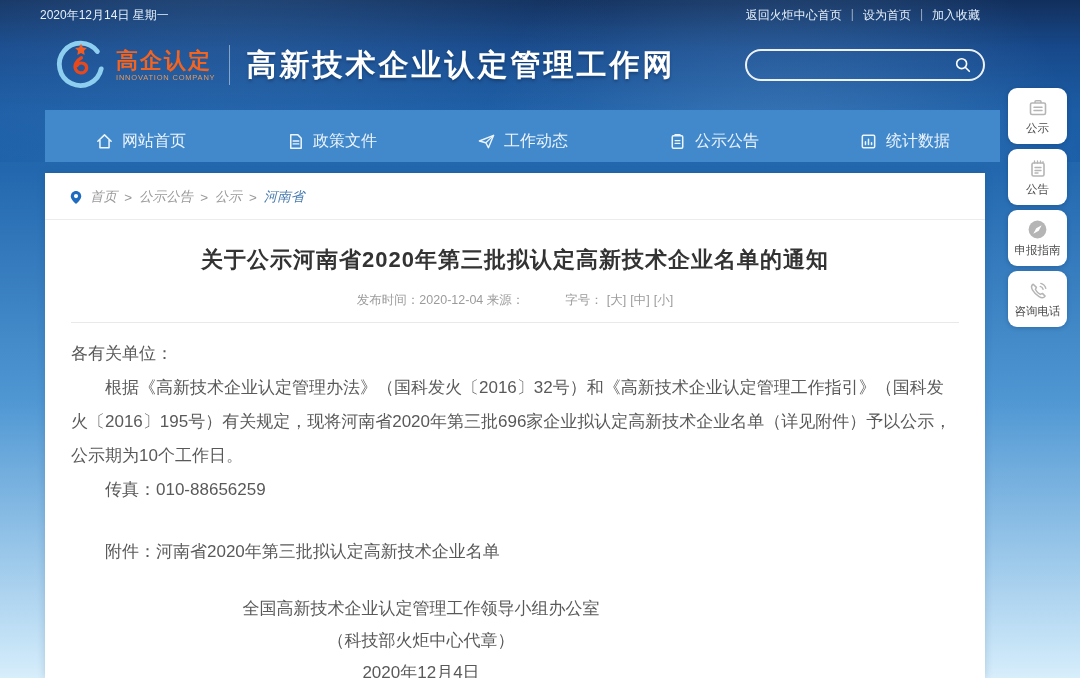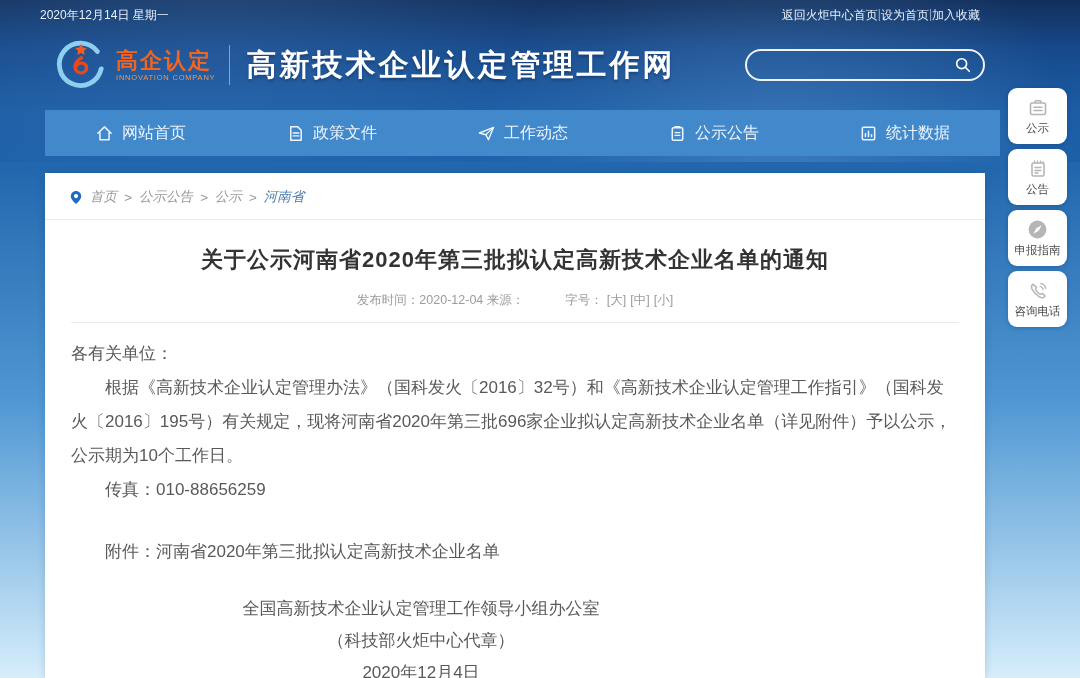--- a/index.html
+++ b/index.html
@@ -22,21 +22,21 @@
     background:
       radial-gradient(circle at 72% 120%, rgba(140,195,240,0.28), rgba(140,195,240,0) 38%),
       radial-gradient(circle at 20% -40%, rgba(90,150,210,0.25), rgba(90,150,210,0) 45%);
     pointer-events: none;
   }
   .topbar {
     position: absolute; top: 0; left: 0; width: 1080px; height: 26px; z-index: 3;
     display: flex; align-items: center; justify-content: space-between;
     padding: 4px 100px 0 40px; font-size: 12px; color: #e8f1fb;
   }
-  .topbar-links { display: flex; align-items: flex-start; }
+  .topbar-links { display: flex; align-items: flex-start; gap: 9px; }
   .topbar-links .sep { color: rgba(255,255,255,0.55); }
   .topbar-links a { color: #e8f1fb; text-decoration: none; cursor: pointer; }
 
   .header-main {
     position: absolute; top: 32px; left: 55px; right: 95px; height: 66px; z-index: 3;
     display: flex; align-items: center;
   }
   .logo { display: flex; align-items: center; gap: 9px; }
   .logo-text .cn { font-size: 22px; font-weight: bold; color: #f4641e; letter-spacing: 2px; line-height: 24px; }
   .logo-text .en { font-size: 7.5px; color: #e9995a; letter-spacing: 0.8px; }
@@ -51,21 +51,21 @@
     border: 2px solid rgba(255,255,255,0.92); border-radius: 17px;
     display: flex; align-items: center; padding: 0 11px;
   }
   .search-box input {
     flex: 1; background: transparent; border: none; outline: none;
     color: #fff; font-size: 14px; min-width: 0;
   }
 
   
   .navbar {
-    position: absolute; top: 110px; left: 45px; width: 955px; height: 46px; z-index: 3;
+    position: absolute; top: 110px; left: 45px; width: 955px; height: 62px; z-index: 3;
     background: #4289cc; display: flex;
   }
   .nav-item {
     flex: 1; display: flex; align-items: center; justify-content: center; gap: 8px;
     color: #ecf4fc; font-size: 16px; cursor: pointer; white-space: nowrap;
   }
   .nav-item svg { display: block; }
 
   
   .sidebar {

